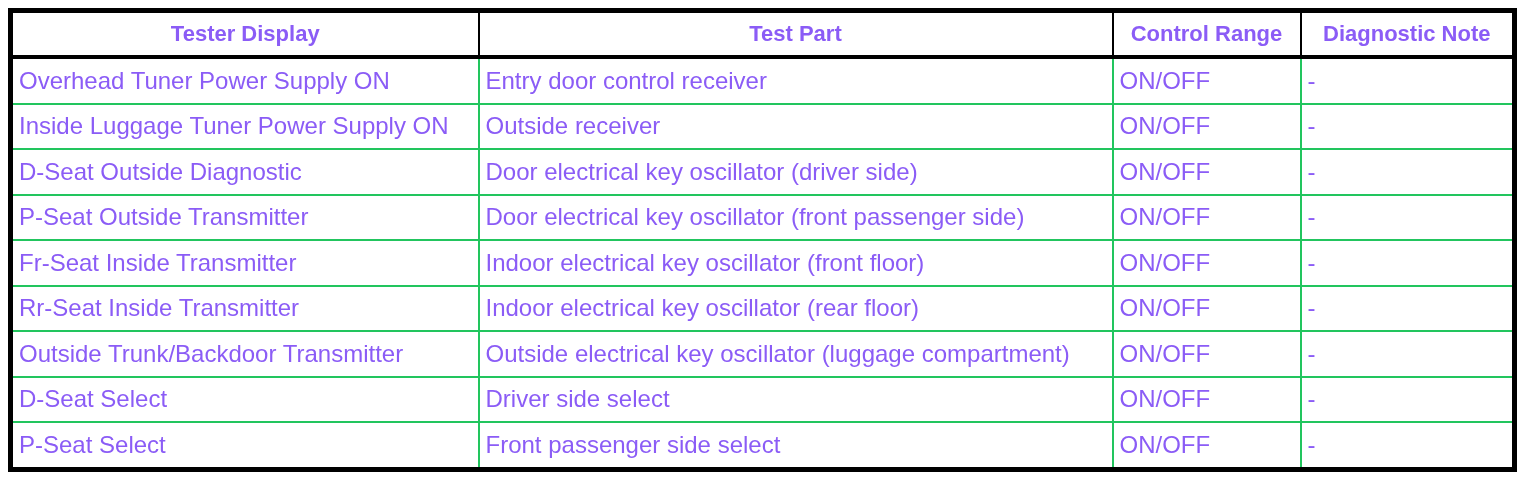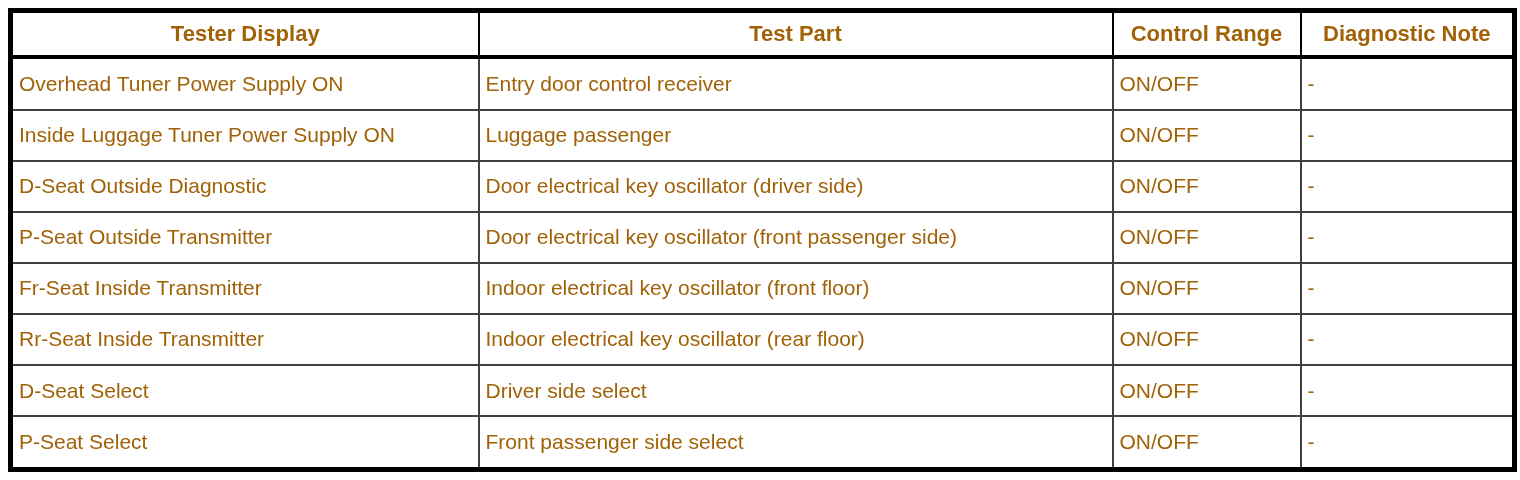--- a/index.html
+++ b/index.html
@@ -6,21 +6,21 @@
     margin: 0;
     padding: 0;
     background: #ffffff;
   }
   .page {
     position: relative;
     width: 1352px;
     height: 480px;
     background: #ffffff;
     font-family: "Liberation Sans", sans-serif;
-    color: #a16207;
+    color: #8b5cf6;
   }
   table.data-table {
     position: absolute;
     left: 8px;
     top: 8px;
     width: 1504px;
     height: 464px;
     border-collapse: collapse;
     table-layout: fixed;
     border: 5px solid #000000;
@@ -36,22 +36,22 @@
     font-size: 22px;
     font-weight: bold;
     text-align: center;
     vertical-align: middle;
     padding: 6px 4px;
     height: 30px;
     white-space: nowrap;
     overflow: hidden;
   }
   table.data-table td {
-    border: 2px solid #404040;
-    font-size: 21px;
+    border: 2px solid #22c55e;
+    font-size: 24px;
     font-weight: normal;
     text-align: left;
     vertical-align: middle;
     padding: 4px 4px 4px 6px;
     white-space: nowrap;
     overflow: hidden;
   }
 </style>
 </head>
 <body>
@@ -75,21 +75,21 @@
     <tbody>
   <tr>
     <td>Overhead Tuner Power Supply ON</td>
     <td>Entry door control receiver</td>
     <td>ON/OFF</td>
     <td>-</td>
   </tr>
 
   <tr>
     <td>Inside Luggage Tuner Power Supply ON</td>
-    <td>Luggage passenger</td>
+    <td>Outside receiver</td>
     <td>ON/OFF</td>
     <td>-</td>
   </tr>
 
   <tr>
     <td>D-Seat Outside Diagnostic</td>
     <td>Door electrical key oscillator (driver side)</td>
     <td>ON/OFF</td>
     <td>-</td>
   </tr>
@@ -109,20 +109,26 @@
   </tr>
 
   <tr>
     <td>Rr-Seat Inside Transmitter</td>
     <td>Indoor electrical key oscillator (rear floor)</td>
     <td>ON/OFF</td>
     <td>-</td>
   </tr>
 
 
+  <tr>
+    <td>Outside Trunk/Backdoor Transmitter</td>
+    <td>Outside electrical key oscillator (luggage compartment)</td>
+    <td>ON/OFF</td>
+    <td>-</td>
+  </tr>
 
   <tr>
     <td>D-Seat Select</td>
     <td>Driver side select</td>
     <td>ON/OFF</td>
     <td>-</td>
   </tr>
 
   <tr>
     <td>P-Seat Select</td>

